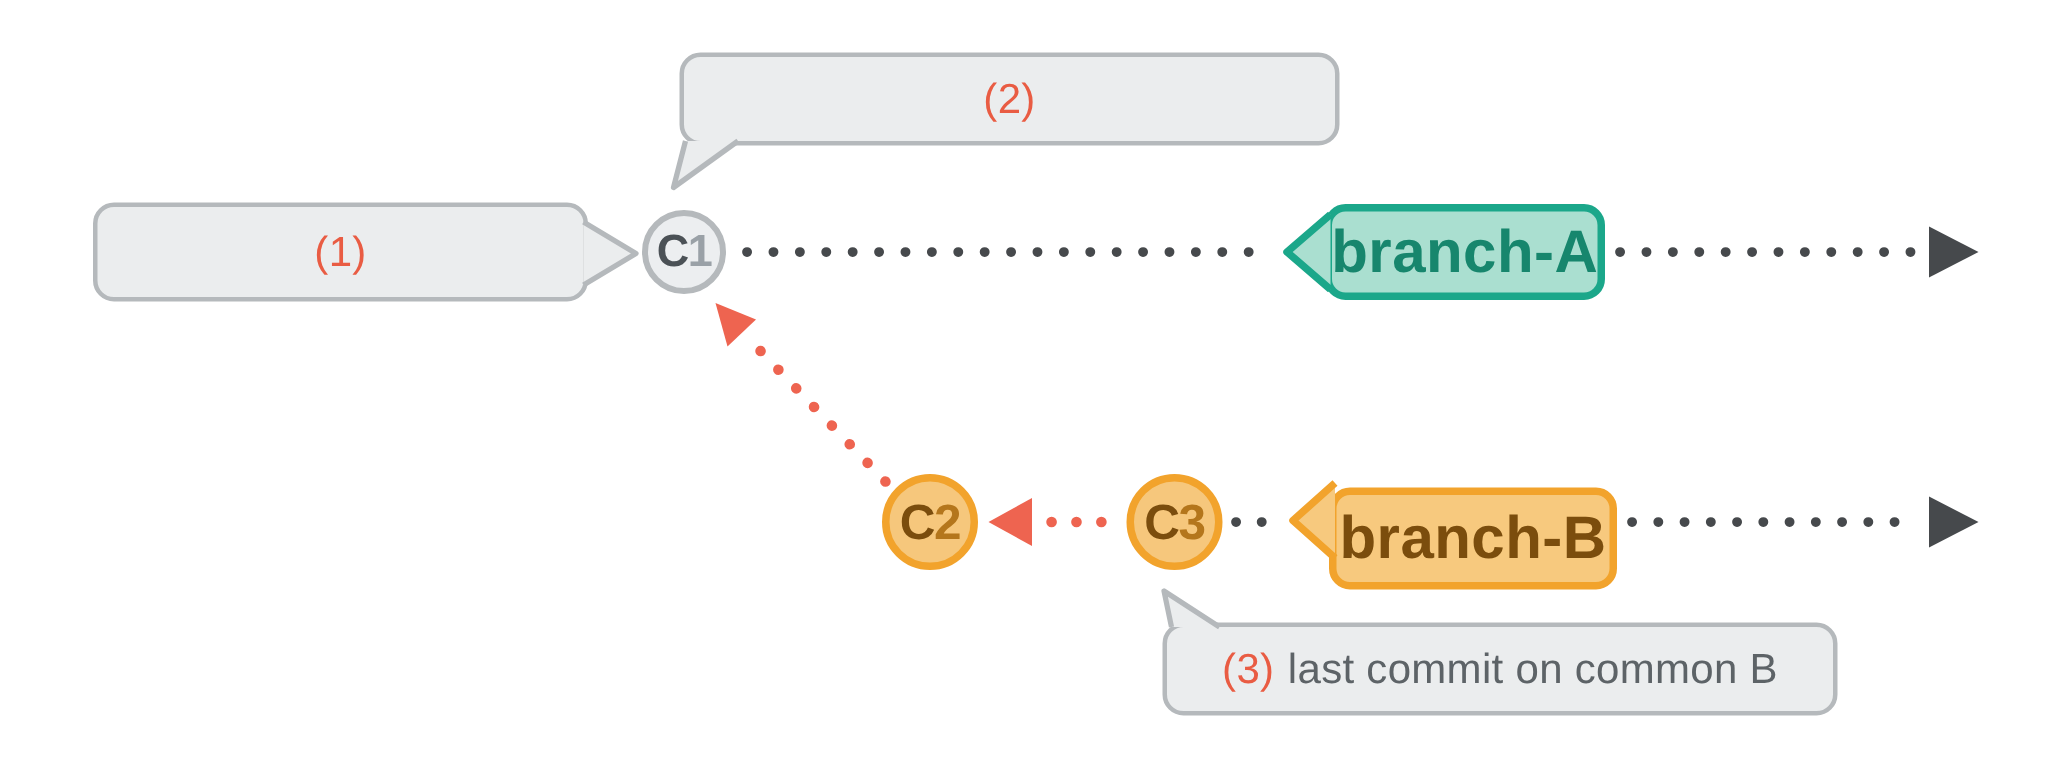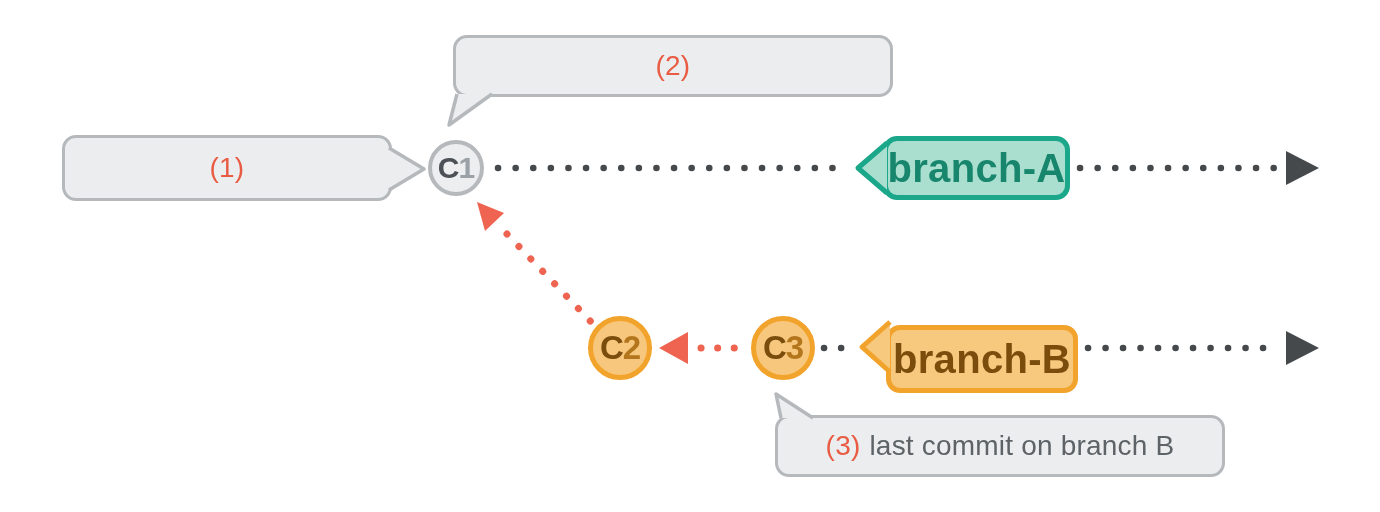--- a/index.html
+++ b/index.html
@@ -100,21 +100,21 @@
   <div class="el callout" id="callout-1">
     <span class="num">(1)</span>
   </div>
 
   <div class="el callout" id="callout-2">
     <span class="num">(2)</span>
   </div>
 
   <div class="el callout" id="callout-3">
     <span class="num">(3)</span>
-    <span class="lbl">last commit on branch B</span>
+    <span class="lbl">last commit on common B</span>
   </div>
 
   <div class="el tag teal" id="tag-a">
     <span>branch-A</span>
   </div>
   <div class="el tag orange" id="tag-b">
     <span>branch-B</span>
   </div>
 
   <div class="el node gray" id="node-c1">

